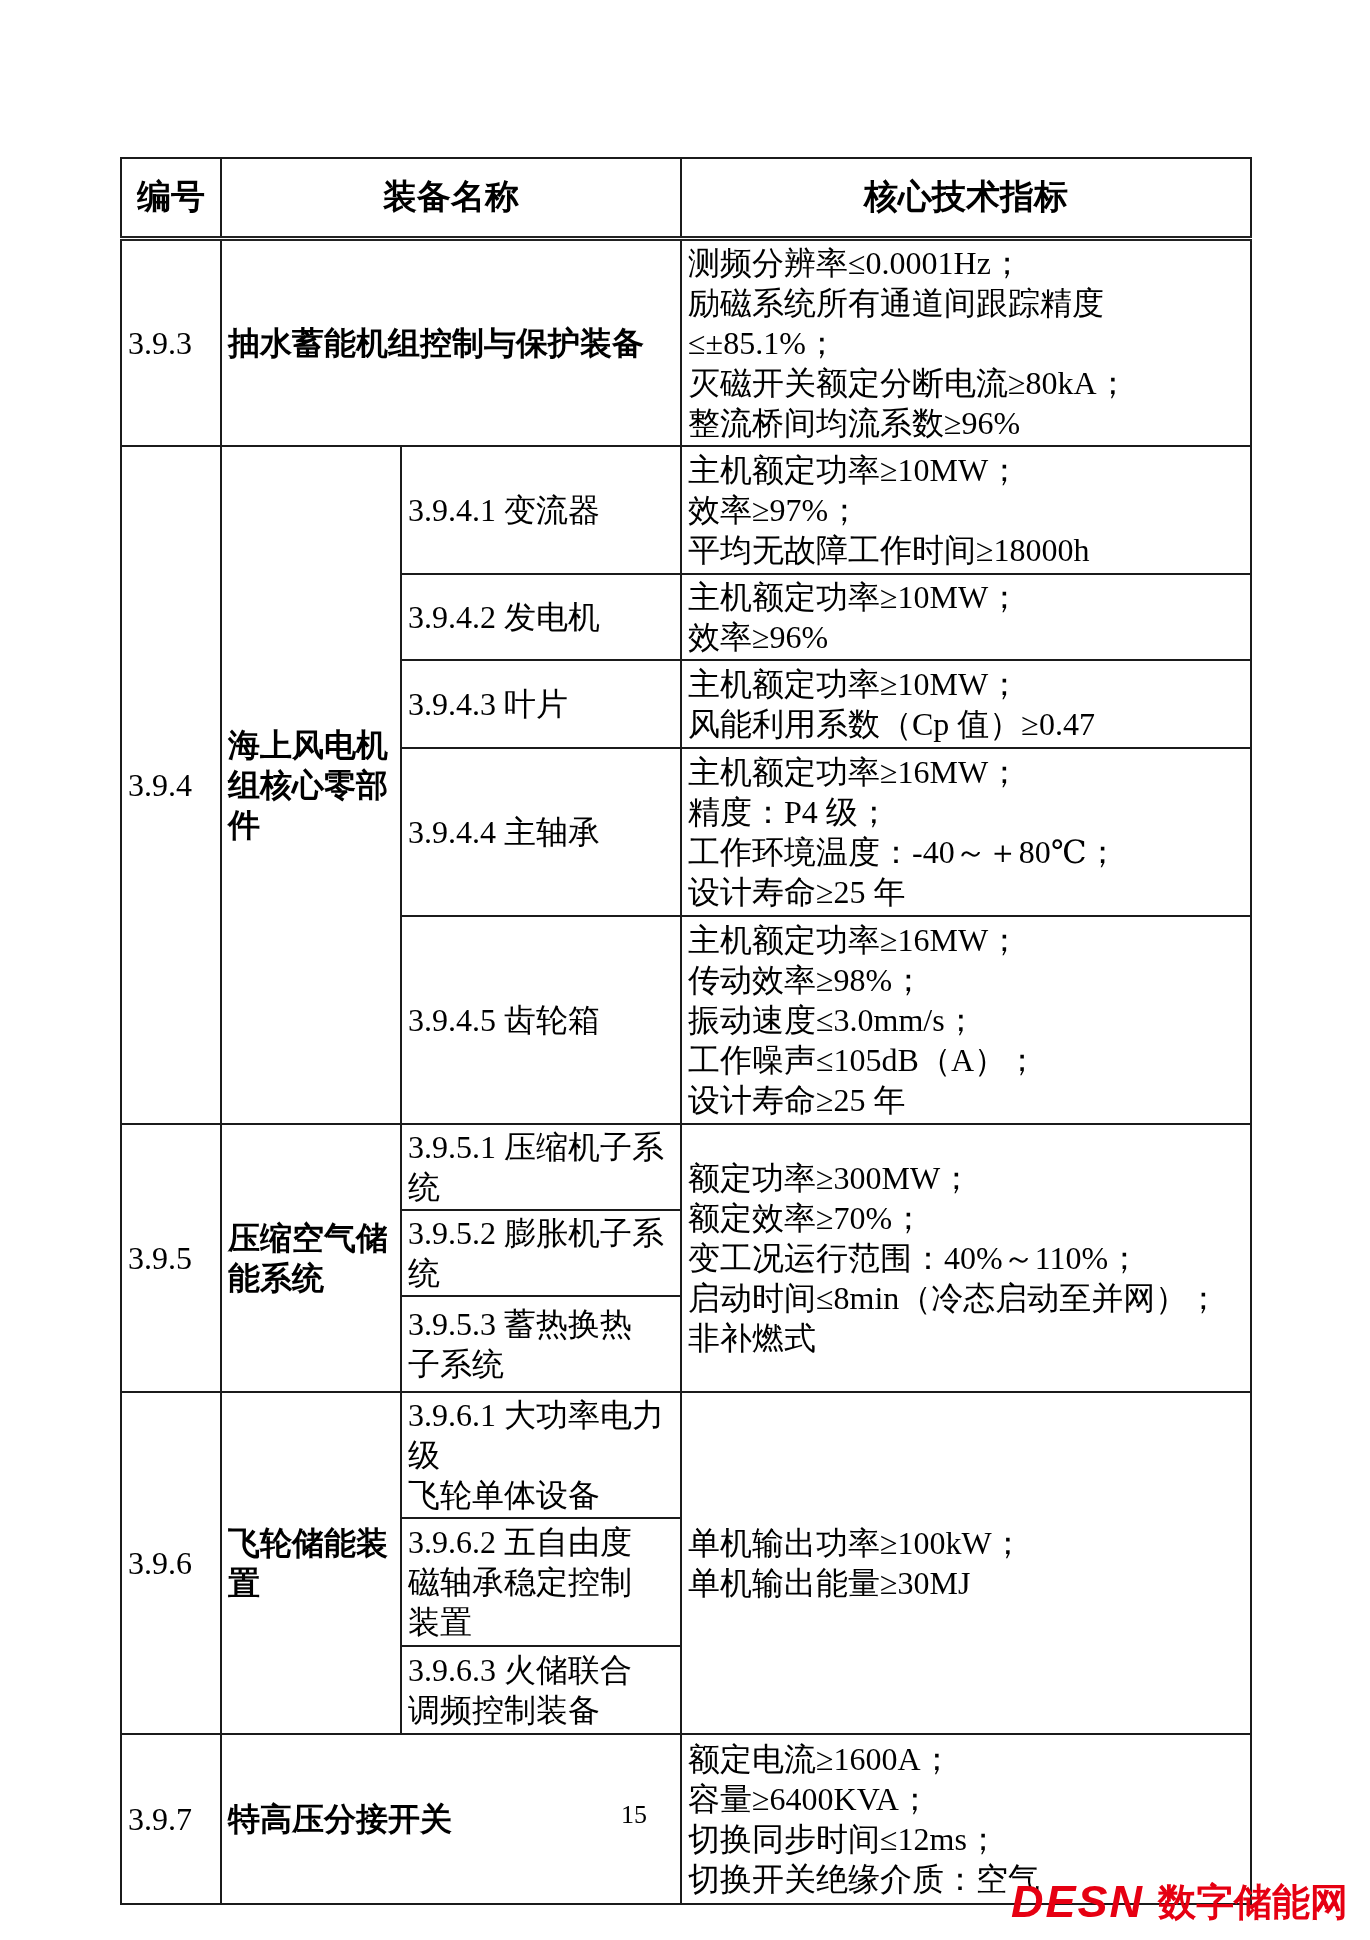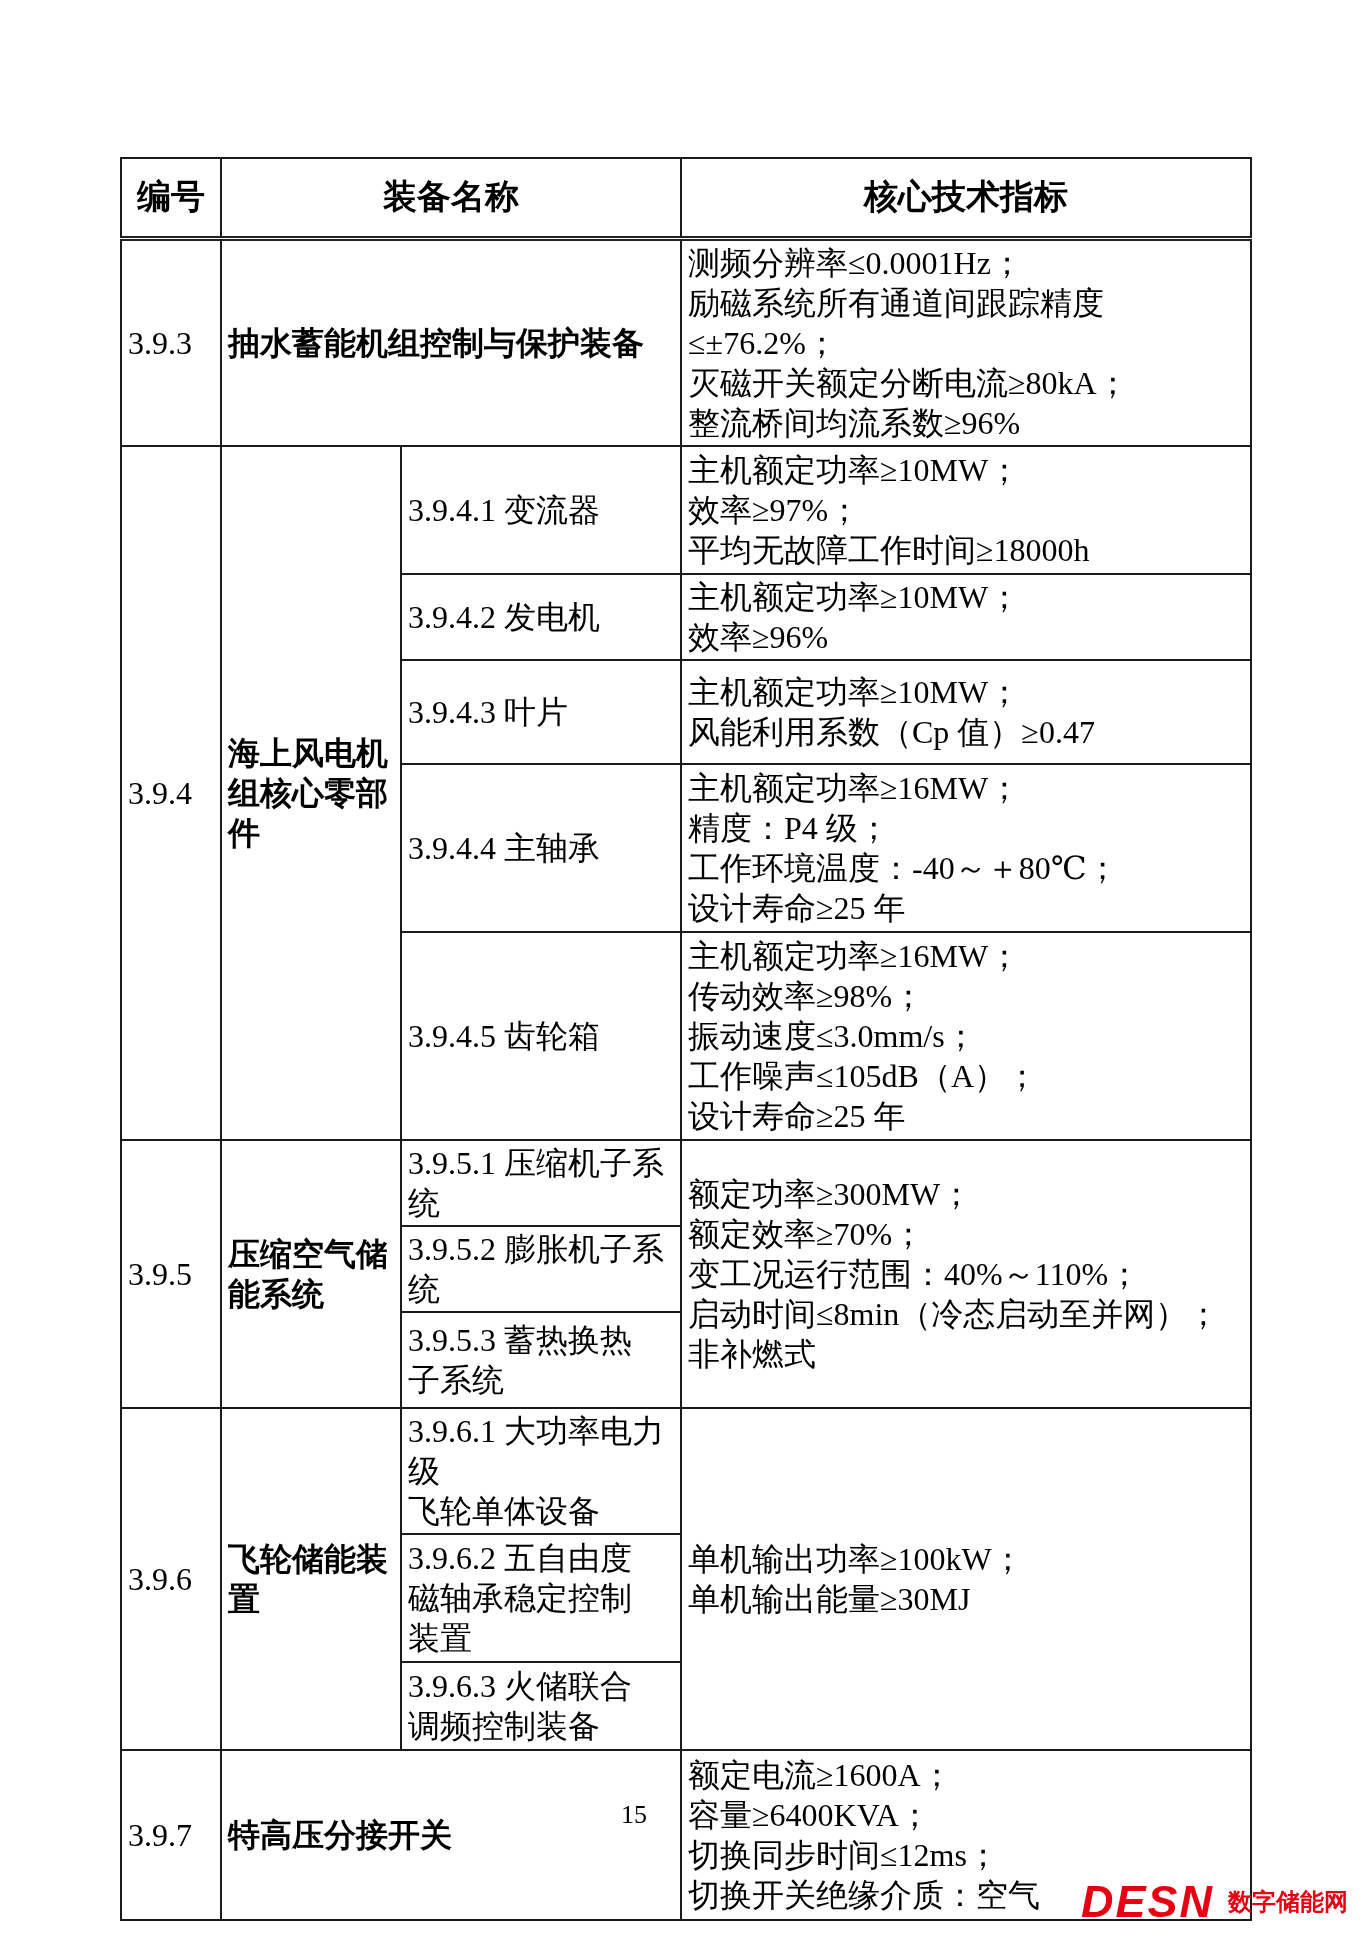--- a/index.html
+++ b/index.html
@@ -39,25 +39,25 @@
     white-space:nowrap;
     justify-content:flex-end;
   }
   .brand-wordmark{
     font-family:"Liberation Sans","DejaVu Sans",sans-serif;
     font-weight:900;font-style:italic;
     font-size:45px;letter-spacing:2px;
   }
   .brand-name{
     font-family:"Liberation Sans","DejaVu Sans",sans-serif;
-    font-weight:bold;font-size:24px;
+    font-weight:bold;font-size:38px;
   }
   
   .h-head{height:80px}.h-r393{height:168px}
-  .h-r3941{height:128px}.h-r3942{height:68px}.h-r3943{height:104px}
+  .h-r3941{height:128px}.h-r3942{height:68px}.h-r3943{height:88px}
   .h-r3944{height:168px}.h-r3945{height:208px}
   .h-r3951{height:56px}.h-r3952{height:56px}.h-r3953{height:96px}
   .h-r3961{height:88px}.h-r3962{height:128px}.h-r3963{height:88px}
   .h-r397{height:170px}
 </style>
 </head>
 <body>
 
 <table class="doc-table">
   <colgroup>
@@ -71,21 +71,21 @@
       <tr class="h-head">
     <th>编号</th>
     <th colspan="2">装备名称</th>
     <th>核心技术指标</th>
   </tr>
 
   <tr class="h-r393">
     <td class="cell-id">3.9.3</td>
     <td colspan="2" class="cell-name">抽水蓄能机组控制与保护装备</td>
     <td class="cell-specs">测频分辨率≤0.0001Hz；
-励磁系统所有通道间跟踪精度≤±76.2%；
+励磁系统所有通道间跟踪精度≤±85.1%；
 灭磁开关额定分断电流≥80kA；
 整流桥间均流系数≥96%</td>
   </tr>
 
   <tr class="h-r3941">
     <td class="cell-id" rowspan="5">3.9.4</td>
     <td class="cell-category" rowspan="5">海上风电机组核心零部件</td>
     <td class="cell-subitem">3.9.4.1 变流器</td>
     <td class="cell-specs">主机额定功率≥10MW；
 效率≥97%；

